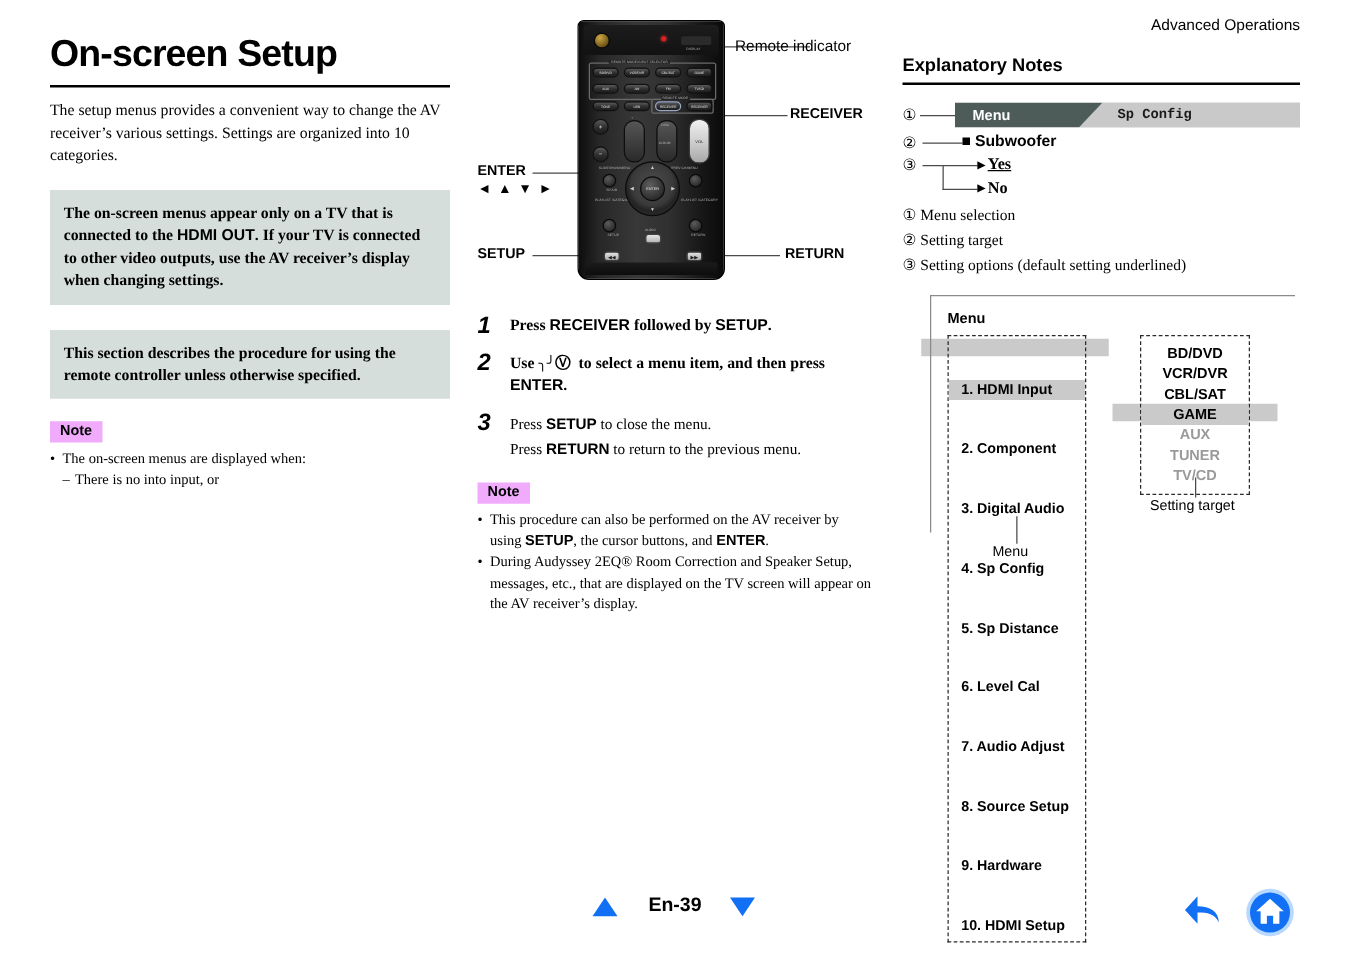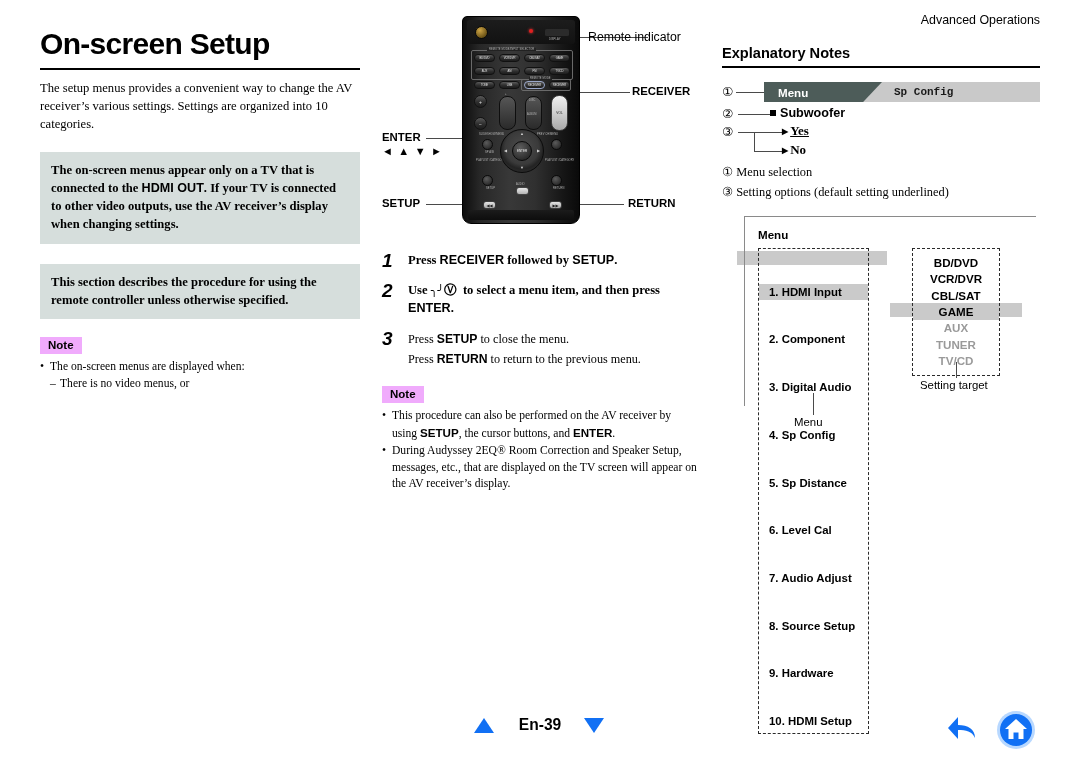--- a/index.html
+++ b/index.html
@@ -392,21 +392,21 @@
   <div class="shaded-box first">
     <span>The on-screen menus appear only on a TV that is connected to the </span><span class="sans">HDMI OUT</span><span>. If your TV is connected to other video outputs, use the AV receiver’s display when changing settings.</span>
   </div>
 
   <div class="shaded-box second">This section describes the procedure for using the remote controller unless otherwise specified.</div>
 
   <div class="note-block">
     <span class="note-tag">Note</span>
     <div class="note-list">
       <div class="note-li">The on-screen menus are displayed when:</div>
-      <div class="note-sub">There is no video menus, or</div>
+      <div class="note-sub">There is no into input, or</div>
     </div>
   </div>
 </div>
 
 <div class="col col-mid">
 
 
   <div class="remote-area">
 
     <div class="lead" style="left:198px; top:23px; width:68px;"></div>
@@ -570,20 +570,24 @@
     </div>
     <div class="tree-item serif" style="left:60px; top:36px;">
       <span class="tri">▶</span><span>No</span>
     </div>
   </div>
 
   <div class="legend">
     <div class="legend-row">
       <span>①</span>
       <span>Menu selection</span>
+    </div>
+    <div class="legend-row">
+      <span>②</span>
+      <span>Setting target</span>
     </div>
     <div class="legend-row">
       <span>③</span>
       <span>Setting options (default setting underlined)</span>
     </div>
   </div>
 
   <div class="osd">
     <div class="osd-frame"></div>
     <div class="osd-caption">Menu</div>

